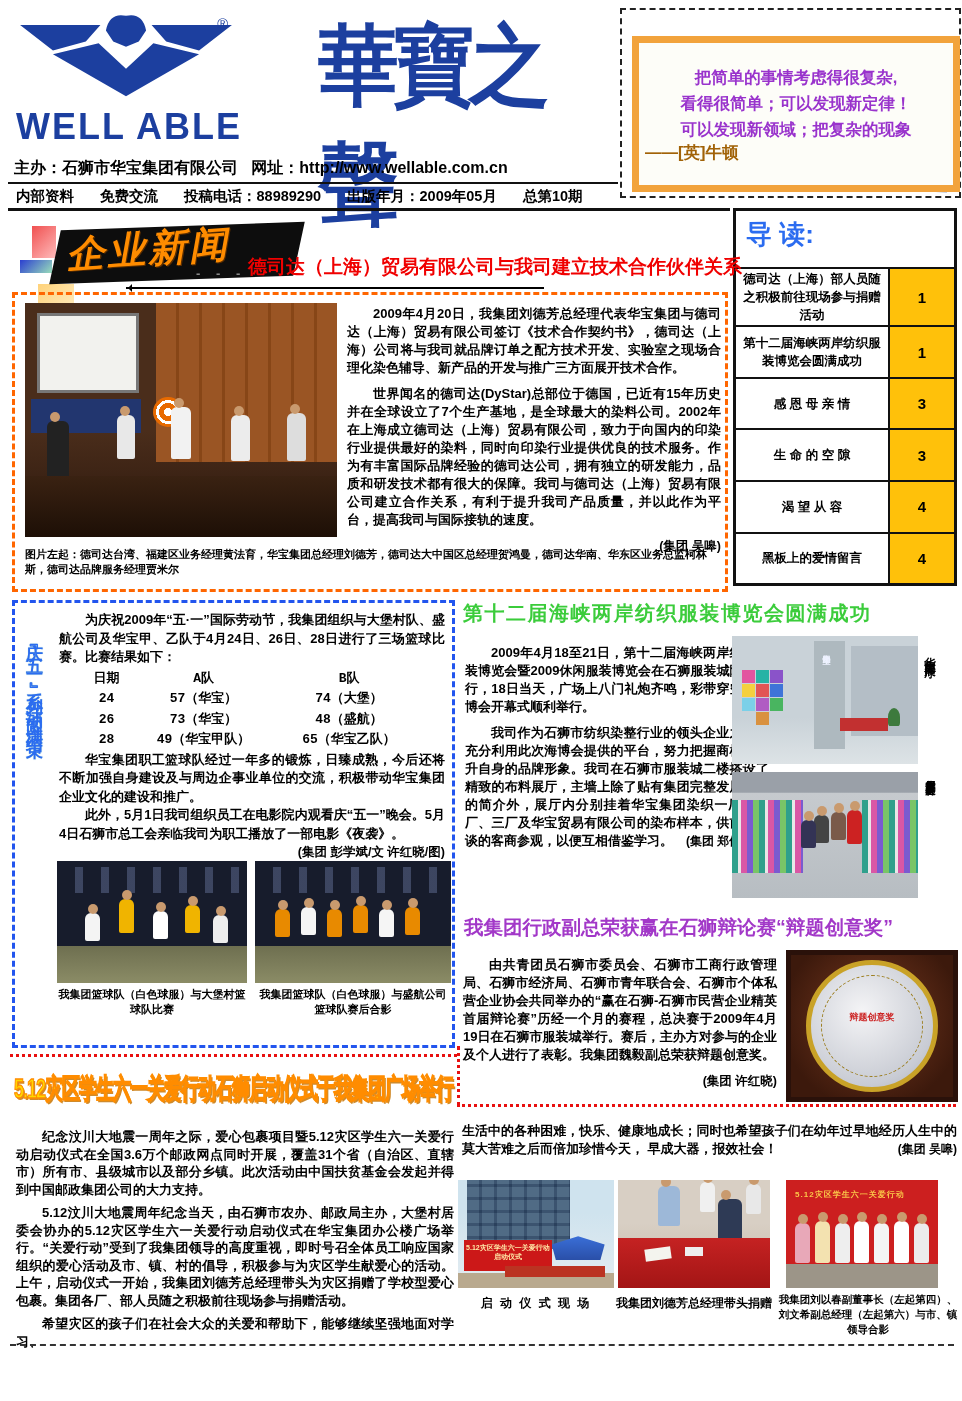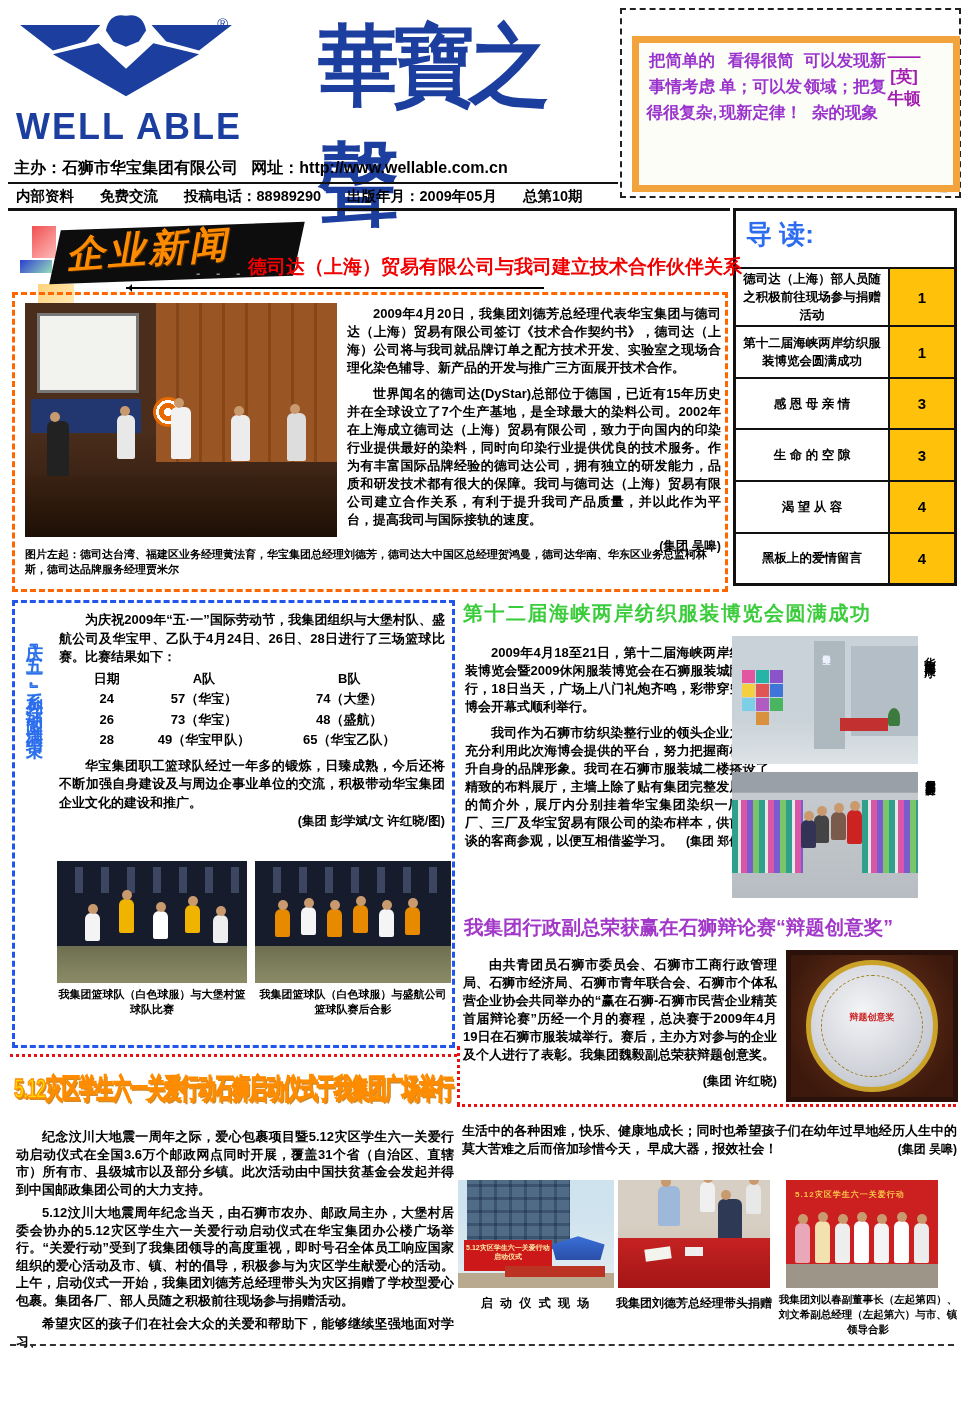--- a/index.html
+++ b/index.html
@@ -9,23 +9,23 @@
 
   
   .logo{left:16px;top:14px;width:300px;height:112px;}
   .logo svg{display:block;}
   .logo .brand{font-size:36px;font-weight:bold;color:#1c3f9f;letter-spacing:2px;margin-top:8px;}
   .masthead{left:318px;top:6px;width:300px;height:122px;font-family:"DejaVu Serif","Liberation Serif",serif;
             font-size:88px;font-weight:900;color:#1c3f9f;line-height:118px;letter-spacing:-6px;transform:scaleX(.92);transform-origin:left;}
   .quote-box{left:620px;top:8px;width:337px;height:186px;border:2px dashed #222;}
   .q-shadow{left:30px;top:42px;width:298px;height:134px;background:#7b96c4;transform:rotate(2.5deg);}
   .q-card{left:10px;top:26px;width:302px;height:134px;background:#fdfdf8;border:7px solid #f2a33c;
-          display:flex;flex-direction:row;justify-content:center;padding:4px 6px;}
+          display:flex;flex-direction:column;justify-content:center;padding:4px 6px;}
   .q-line{color:#9933cc;font-weight:bold;font-size:16.5px;line-height:26px;text-align:center;}
-  .q-attr{color:#a21caf;font-weight:bold;font-size:16.5px;text-align:center;padding-right:26px;}
+  .q-attr{color:#a16207;font-weight:bold;font-size:16.5px;text-align:left;padding-right:26px;}
   .slogan-bar{left:10px;top:127px;width:607px;height:27px;background:#c4c4c4;display:flex;align-items:center;
               justify-content:space-between;padding:0 22px;box-sizing:border-box;}
   .slogan-bar span{color:#e60000;font-weight:bold;font-size:16.5px;font-style:italic;}
   .org-line{left:14px;top:158px;width:604px;font-size:16px;font-weight:bold;}
   .rule1{left:8px;top:182px;width:610px;border-top:2px solid #111;}
   .info-line{left:16px;top:187px;width:710px;font-size:14.5px;font-weight:bold;display:flex;gap:26px;}
   .rule2{left:8px;top:208px;width:722px;border-top:3px solid #111;}
 
   
   .guide{left:733px;top:208px;width:224px;height:378px;border:3px solid #111;box-sizing:border-box;
@@ -67,21 +67,21 @@
             background:radial-gradient(circle,#fff 0 4px,#e86a00 4px 9px,#fff 9px 12px,#e86a00 12px 15px);}
   .ps-table{position:absolute;left:0;bottom:0;width:100%;height:26%;background:linear-gradient(#3a2212,#1d0f06);}
   .person{position:absolute;width:15px;height:28px;border-radius:6px 6px 2px 2px;}
   .person::before{content:"";position:absolute;top:-9px;left:3px;width:10px;height:10px;border-radius:50%;background:#c99a6e;}
 
   
   .blue-box{left:12px;top:600px;width:443px;height:448px;border:3px dashed #2255ee;box-sizing:border-box;}
   .wuyi-vertical{left:8px;top:28px;height:400px;writing-mode:vertical-rl;font-size:17px;font-weight:bold;
                  color:#2b6cf0;letter-spacing:7px;text-shadow:0 0 1px #9cc;}
   .wuyi-content{left:44px;top:8px;width:386px;font-size:13px;line-height:18.5px;font-weight:600;text-align:justify;}
-  .btable{width:88%;margin:2px auto 6px;border-collapse:collapse;font-size:13px;font-weight:600;}
+  .btable{width:88%;margin:2px auto 0;border-collapse:collapse;font-size:13px;font-weight:600;font-family:Liberation Mono, monospace;}
   .btable td,.btable th{padding:1px 4px;text-align:center;font-weight:600;}
   .bball{background:#171c2c;overflow:hidden;}
   .bb1{left:42px;top:258px;width:190px;height:122px;}
   .bb2{left:240px;top:258px;width:196px;height:122px;}
   .bb-floor{position:absolute;bottom:0;left:0;width:100%;height:30%;background:linear-gradient(#6e6f50,#8b8c66);}
   .bb-lights{position:absolute;top:6px;left:0;width:100%;height:26px;
              background:repeating-linear-gradient(90deg,transparent 0 18px,#46506e 18px 26px);opacity:.8;}
   .bb-cap1{left:42px;top:384px;width:190px;}
   .bb-cap2{left:240px;top:384px;width:196px;}
   .pcap{font-size:11px;font-weight:bold;text-align:center;line-height:15px;}
@@ -274,20 +274,21 @@
           <td>48（盛航）</td>
         </tr>
         <tr>
           <td>28</td>
           <td>49（华宝甲队）</td>
           <td>65（华宝乙队）</td>
         </tr>
       </tbody>
         </table>
       <p class="para" style="margin-bottom:0">华宝集团职工篮球队经过一年多的锻炼，日臻成熟，今后还将不断加强自身建设及与周边企事业单位的交流，积极带动华宝集团企业文化的建设和推广。</p>
+      <p class="para" style="margin-bottom:0">此外，5月1日我司组织员工在电影院内观看庆“五一”晚会。5月4日石狮市总工会亲临我司为职工播放了一部电影《夜袭》。</p>
       <div class="byline">(集团 彭学斌/文 许红晓/图)</div>
     </div>
     <div class="abs photo bball bb1">
       <div class="bb-lights"></div>
       <div class="bb-floor"></div>
       <div class="person" style="left:28px;top:52px;background:#f4f4f4"></div>
       <div class="person" style="left:62px;top:38px;background:#f0b400;height:34px"></div>
       <div class="person" style="left:96px;top:50px;background:#fff"></div>
       <div class="person" style="left:128px;top:44px;background:#f0b400"></div>
       <div class="person" style="left:156px;top:54px;background:#eee"></div>

